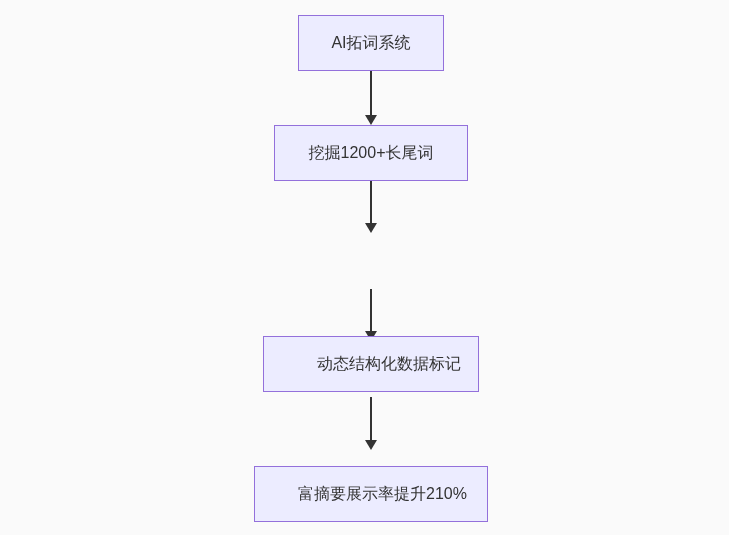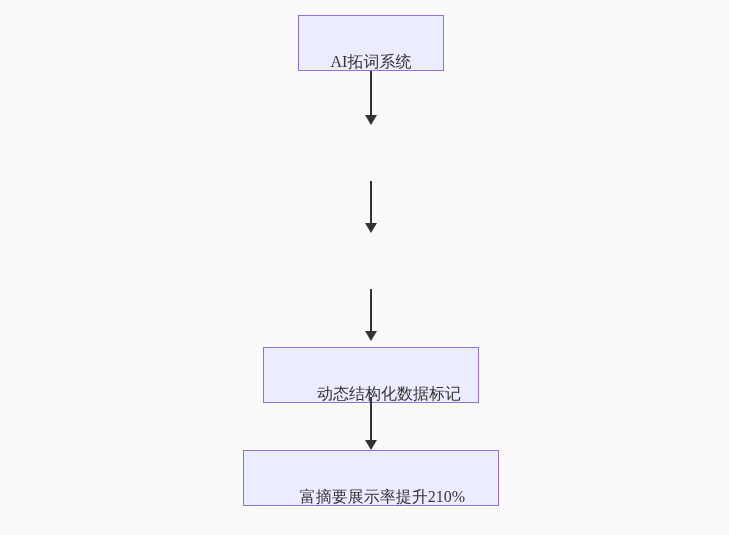--- a/index.html
+++ b/index.html
@@ -23,30 +23,29 @@
     left: 371px;
     transform: translateX(-50%);
     height: 56px;
     box-sizing: border-box;
     background: var(--node-fill, #ececff);
     border: 1.5px solid var(--node-border, #9370db);
     color: var(--text-color, #333333);
     font-size: 16px;
     line-height: 1;
     display: flex;
-    align-items: flex-end;
+    align-items: center;
     justify-content: center;
     white-space: nowrap;
-    font-family: Liberation Serif, serif;
   }
   .node.n1 { top: 15px;  width: 146px; }
   .node.n2 { top: 125px; width: 194px; }
   .node.n3 { top: 233px; width: 222px; }
-  .node.n4 { top: 347px; width: 216px; padding-left: 36px; }
-  .node.n5 { top: 450px; width: 256px; padding-left: 23px; }
+  .node.n4 { top: 336px; width: 216px; padding-left: 36px; }
+  .node.n5 { top: 466px; width: 234px; padding-left: 23px; }
 
   .edge {
     position: absolute;
     left: 371px;
     transform: translateX(-50%);
     width: 12px;
     display: flex;
     flex-direction: column;
     align-items: center;
   }
@@ -75,20 +74,23 @@
 
   <div class="node n1">
     <span>AI拓词系统</span>
   </div>
 
   <div class="edge e1">
     <div class="edge-line"></div>
     <div class="edge-head"></div>
   </div>
 
+  <div class="node n2">
+    <span>挖掘1200+长尾词</span>
+  </div>
 
   <div class="edge e2">
     <div class="edge-line"></div>
     <div class="edge-head"></div>
   </div>
 
 
   <div class="edge e3">
     <div class="edge-line"></div>
     <div class="edge-head"></div>

